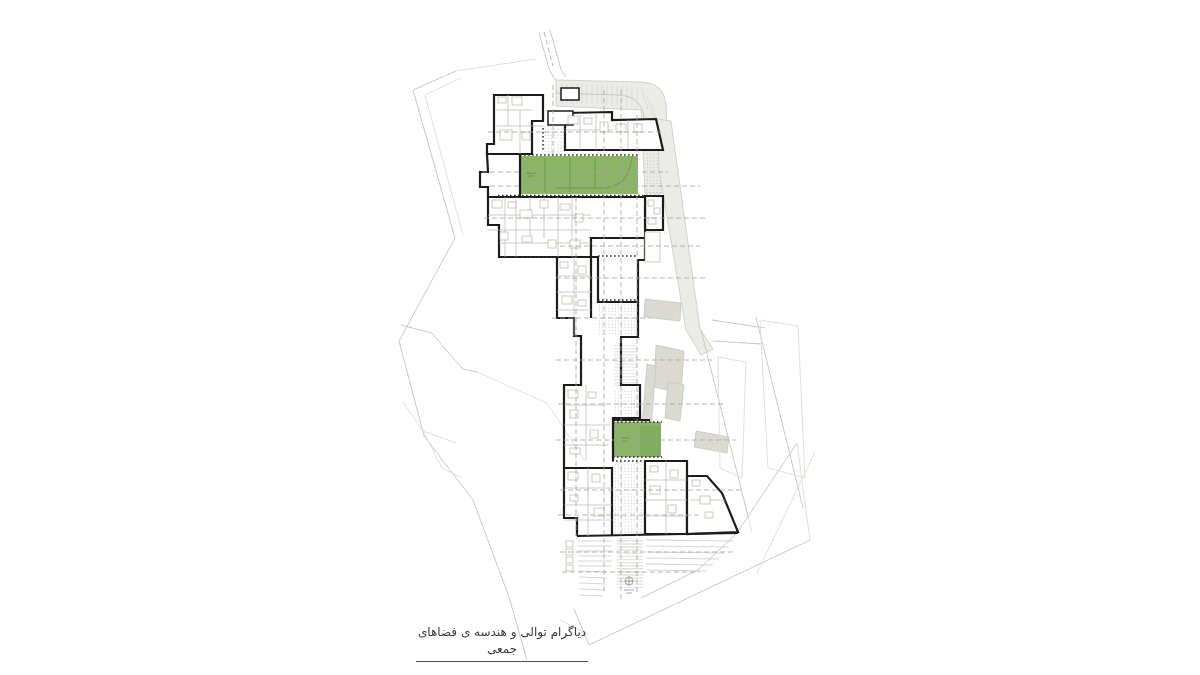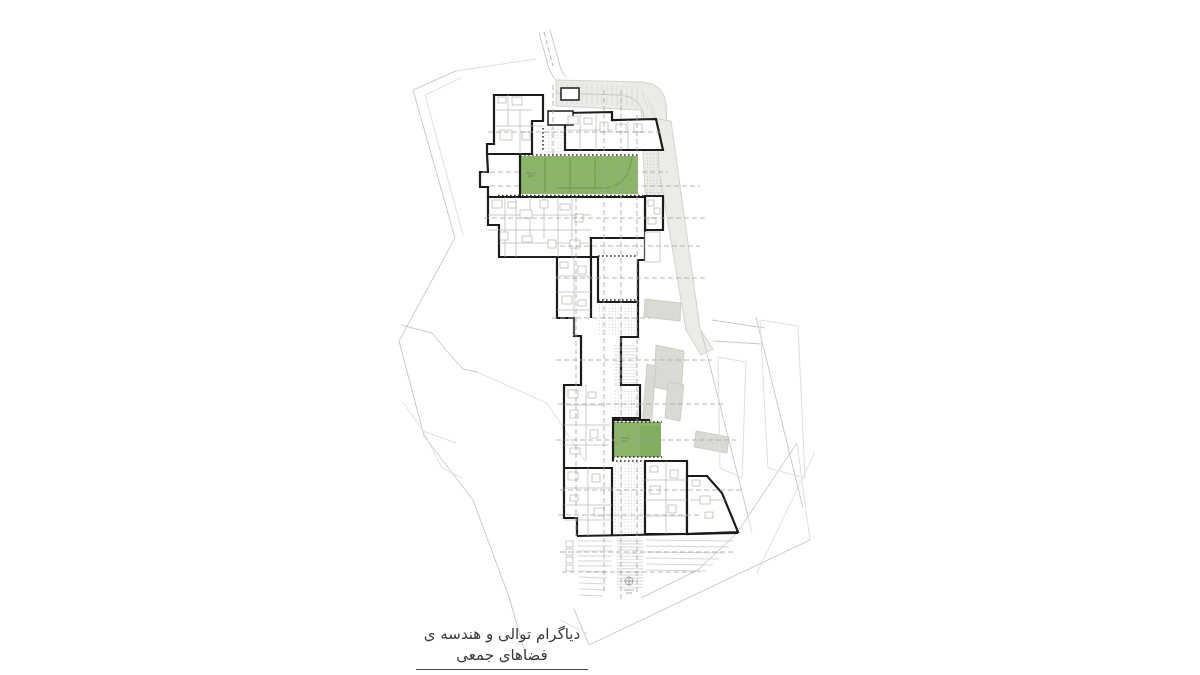--- a/index.html
+++ b/index.html
@@ -19,21 +19,21 @@
   .blk-thin{stroke:var(--outline);stroke-width:1.5;fill:#ffffff;}
   .detail{stroke:var(--detail);stroke-width:.7;fill:none;}
   .droom{stroke:var(--detail);stroke-width:.7;fill:#fdfdfc;}
   .axis{stroke:var(--axis);stroke-width:.8;fill:none;stroke-dasharray:5 3;}
   .dotb{stroke:#2e2e2e;stroke-width:1.6;fill:none;stroke-dasharray:1.6 2.4;}
   .gcurve{stroke:var(--green-dark);stroke-width:1.6;fill:none;opacity:.8;}
   .glabel{stroke:#5e8c44;stroke-width:.8;}
   .sym{stroke:#9a9a95;stroke-width:.8;fill:none;}
   
   #caption{position:absolute;left:416px;top:624px;width:172px;text-align:center;
-           direction:rtl;font-size:15px;color:#3a3a3a;line-height:1.4;
+           direction:rtl;font-size:12px;color:#3a3a3a;line-height:1.4;
            border-bottom:1.2px solid #4a4a4a;padding-bottom:3px;}
 </style>
 </head>
 <body>
 
 <div id="stage">
 <svg id="plan-svg" width="1200" height="675" viewBox="0 0 1200 675">
 
   <defs>
     <pattern id="dots" width="3.2" height="3.2" patternUnits="userSpaceOnUse">

